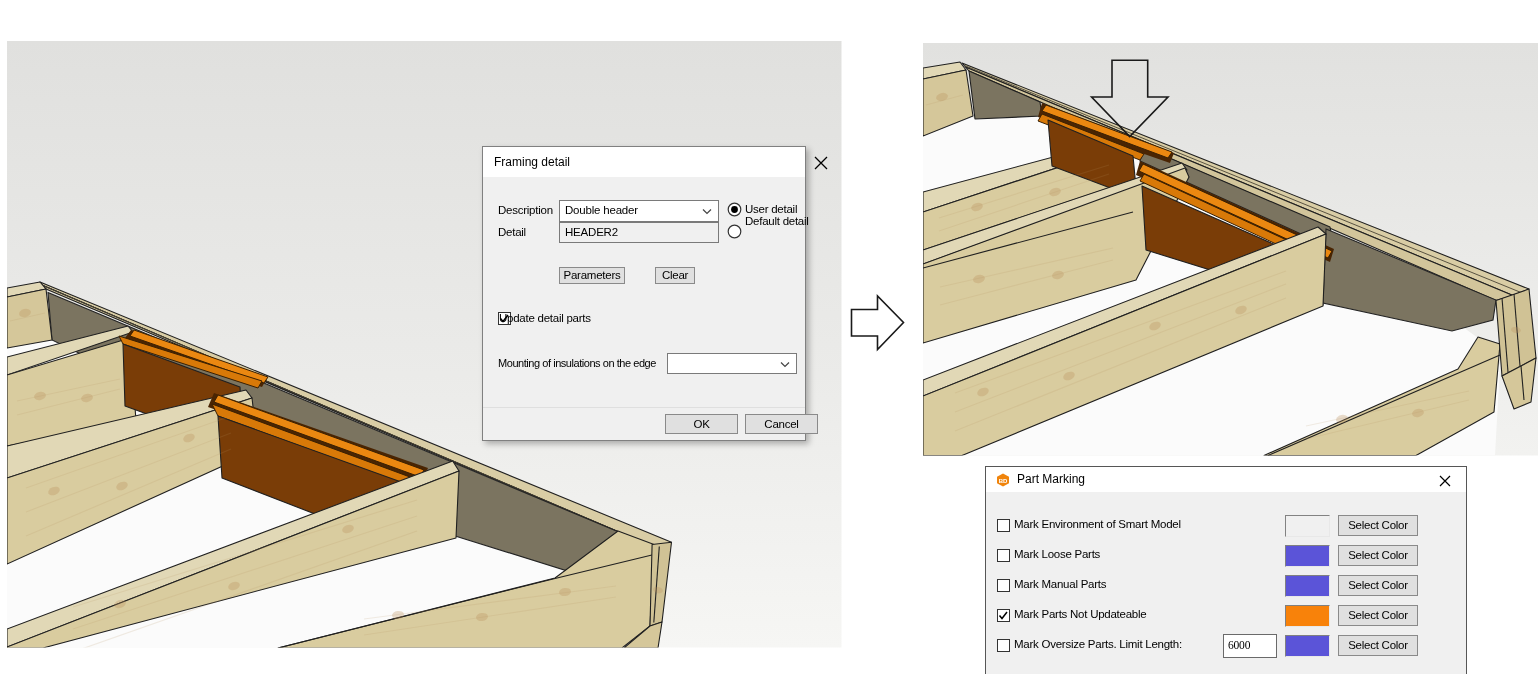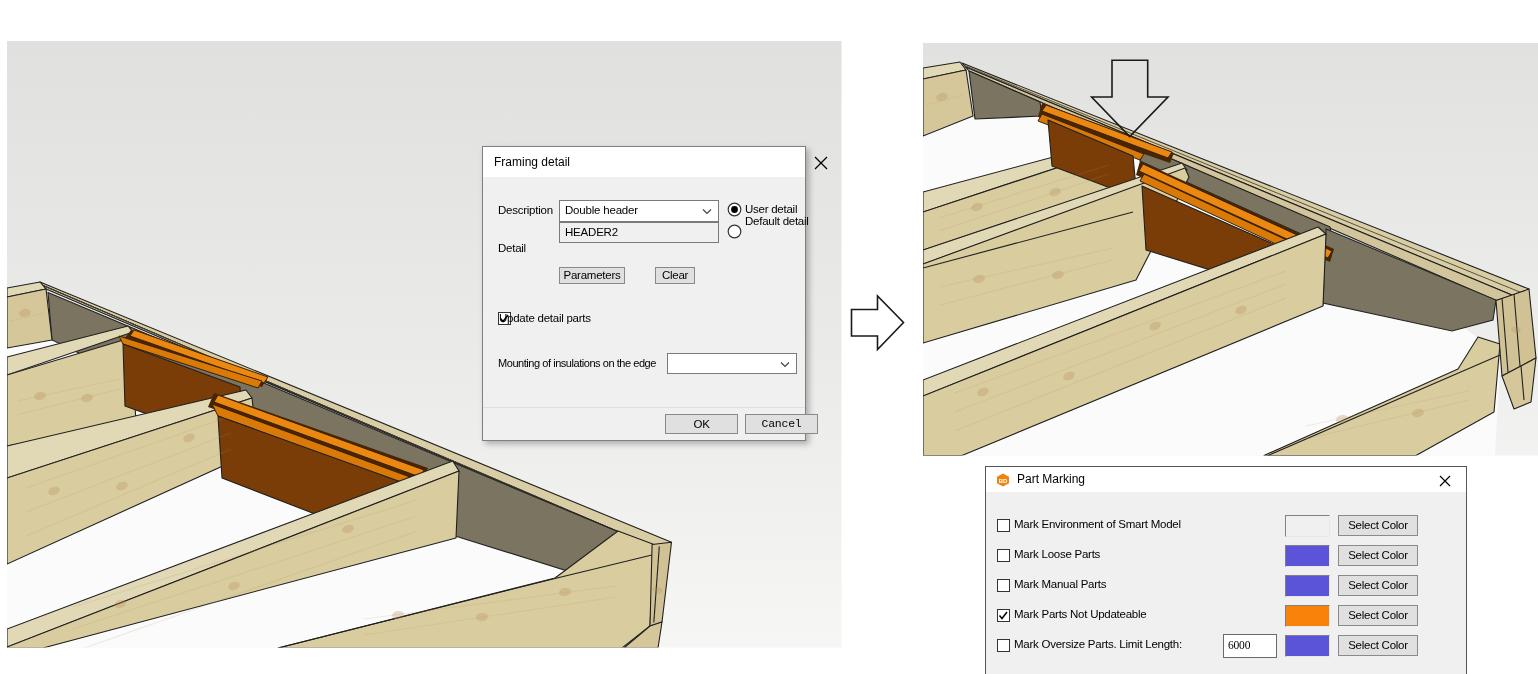--- a/index.html
+++ b/index.html
@@ -149,21 +149,21 @@
  <svg class="abs" style="left:331px;top:9px" width="14" height="14" viewBox="0 0 14 14">
       <path d="M1,1 L13,13 M13,1 L1,13" stroke="#000" stroke-width="1.3"></path>
     </svg>
  <div class="lbl" style="left:15px;top:57px;">Description</div>
  <div class="fld" style="left:76px;top:53px;width:160px;height:22px;border-color:#7a7a7a;">
    <div style="position:absolute;left:5px;top:3px;">Double header</div>
    <svg class="abs" style="right:6px;top:8px" width="10" height="6" viewBox="0 0 10 6">
         <path d="M1,0.5 L5,4.5 L9,0.5" fill="none" stroke="#444" stroke-width="1.2"></path>
       </svg>
  </div>
- <div class="lbl" style="left:15px;top:79px;margin-top:16px;">Detail</div>
+ <div class="lbl" style="left:15px;top:79px;">Detail</div>
  <div class="fld" style="left:76px;top:75px;width:160px;height:21px;background:#f0f0f0;border-color:#7a7a7a;">
    <div style="position:absolute;left:5px;top:3px;">HEADER2</div>
  </div>
  <svg class="abs" style="left:244px;top:55px" width="15" height="15" viewBox="0 0 15 15">
       <circle cx="7.5" cy="7.5" r="6.3" fill="#fff" stroke="#333" stroke-width="1.2"></circle>
       <circle cx="7.5" cy="7.5" r="3.4" fill="#000"></circle>
     </svg>
  <div class="lbl" style="left:262px;top:56px;">User detail</div>
  <svg class="abs" style="left:244px;top:77px" width="15" height="15" viewBox="0 0 15 15">
       <circle cx="7.5" cy="7.5" r="6.3" fill="#fff" stroke="#333" stroke-width="1.2"></circle>
@@ -178,21 +178,21 @@
  </div>
  <div class="lbl" style="left:16px;top:165px;">Update detail parts</div>
  <div class="lbl" style="left:15px;top:210px;font-size:11px;letter-spacing:-0.45px;">Mounting of insulations on the edge</div>
  <div class="fld" style="left:184px;top:206px;width:130px;height:21px;border-color:#7a7a7a;">
    <svg class="abs" style="right:6px;top:8px" width="10" height="6" viewBox="0 0 10 6">
         <path d="M1,0.5 L5,4.5 L9,0.5" fill="none" stroke="#444" stroke-width="1.2"></path>
       </svg>
  </div>
  <div style="position:absolute;left:0;top:260px;width:100%;border-top:1px solid #dfdfdf;"></div>
  <div class="btn" style="left:182px;top:267px;width:73px;height:20px;line-height:18px;">OK</div>
- <div class="btn" style="left:262px;top:267px;width:73px;height:20px;line-height:18px;font-family:Liberation Mono, monospace;">Cancel</div>
+ <div class="btn" style="left:262px;top:267px;width:73px;height:20px;line-height:18px;">Cancel</div>
 </div>
 
 <div class="dlg" style="left:985px;top:466px;width:482px;height:214px;border-color:#565656;border-bottom:none;">
     <div class="ttl" style="height:25px;"></div>
     <svg class="abs" style="left:10px;top:6px" width="14" height="14" viewBox="0 0 14 14">
  <polygon points="7,0.5 13,3.8 13,10.2 7,13.5 1,10.2 1,3.8" fill="#f0840c"></polygon>
  <text x="7" y="9.5" font-size="6" fill="#ffffff" text-anchor="middle" font-weight="bold">BD</text>
     </svg>
     <div class="lbl" style="left:31px;top:5px;font-size:12px;letter-spacing:0;">Part Marking</div>
     <svg class="abs" style="left:453px;top:8px" width="12" height="12" viewBox="0 0 12 12">

